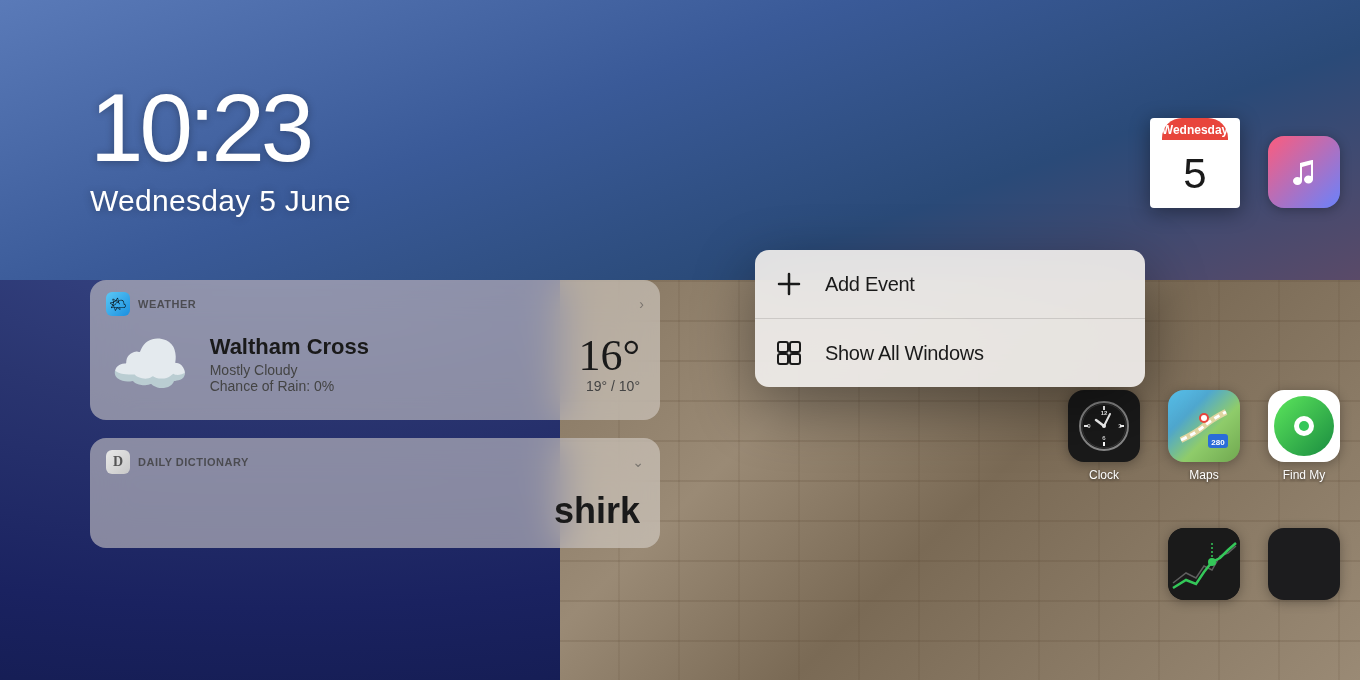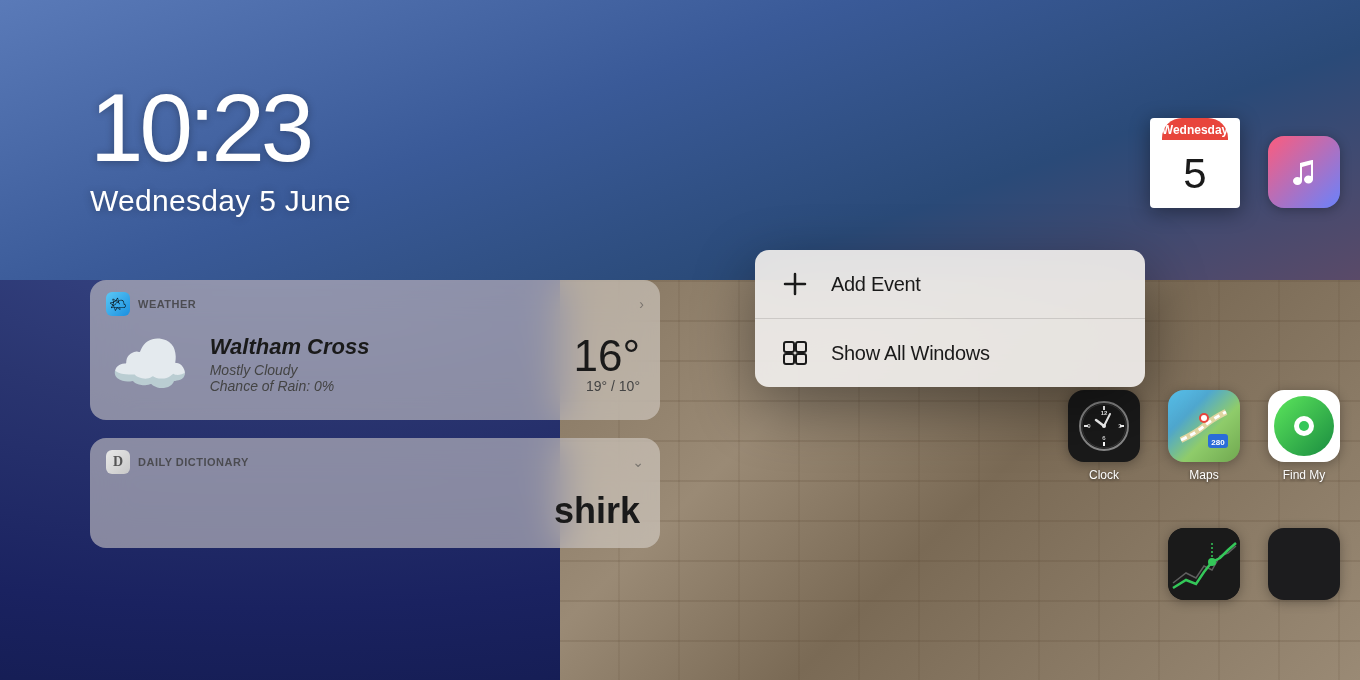--- a/index.html
+++ b/index.html
@@ -153,21 +153,20 @@
       gap: 20px;
     }
 
     .weather-cloud {
       font-size: 64px;
       line-height: 1;
     }
 
     .weather-info {
       flex: 1;
-      font-style: italic;
     }
 
     .weather-city {
       font-size: 22px;
       font-weight: 600;
       color: #1a1a1a;
     }
 
     .weather-desc {
       font-size: 14px;
@@ -182,20 +181,21 @@
 
     .weather-temp {
       text-align: right;
     }
 
     .weather-temp-main {
       font-size: 44px;
       font-weight: 200;
       color: #1a1a1a;
       line-height: 1;
+      font-family: Liberation Serif, serif;
     }
 
     .weather-temp-range {
       font-size: 14px;
       color: #444;
       text-align: right;
     }
 
     
     .dict-widget {
@@ -305,21 +305,21 @@
       backdrop-filter: blur(30px);
       border-radius: 14px;
       overflow: hidden;
       box-shadow: 0 20px 60px rgba(0,0,0,0.4);
     }
 
     .context-menu-item {
       display: flex;
       align-items: center;
       gap: 18px;
-      padding: 16px 22px;
+      padding: 16px 16px;
       cursor: pointer;
     }
 
     .context-menu-item:first-child {
       border-bottom: 1px solid rgba(0,0,0,0.12);
     }
 
     .context-menu-icon {
       width: 36px;
       height: 36px;

